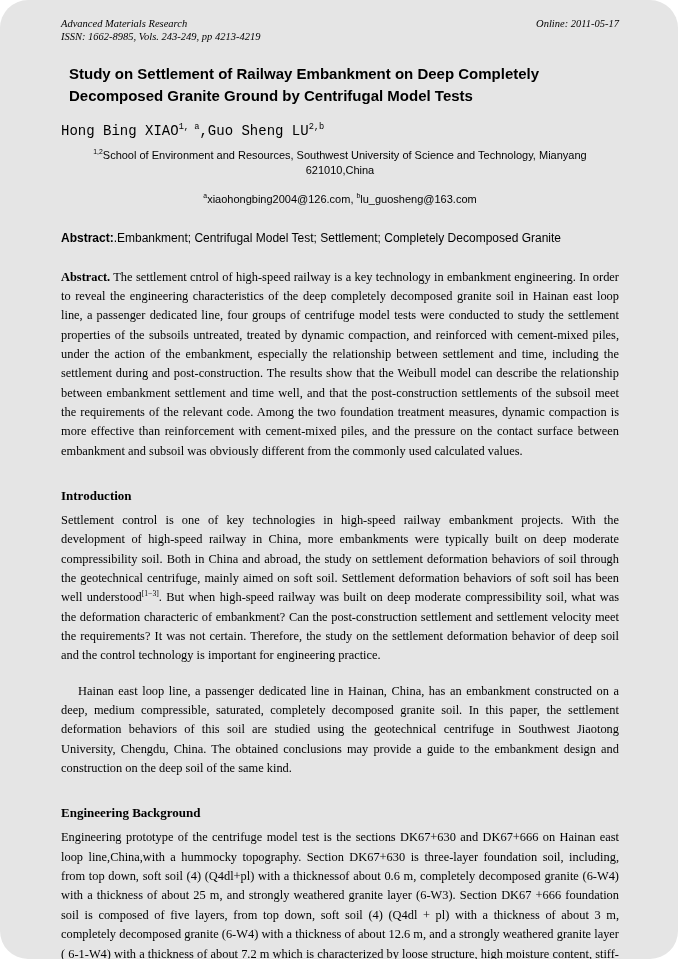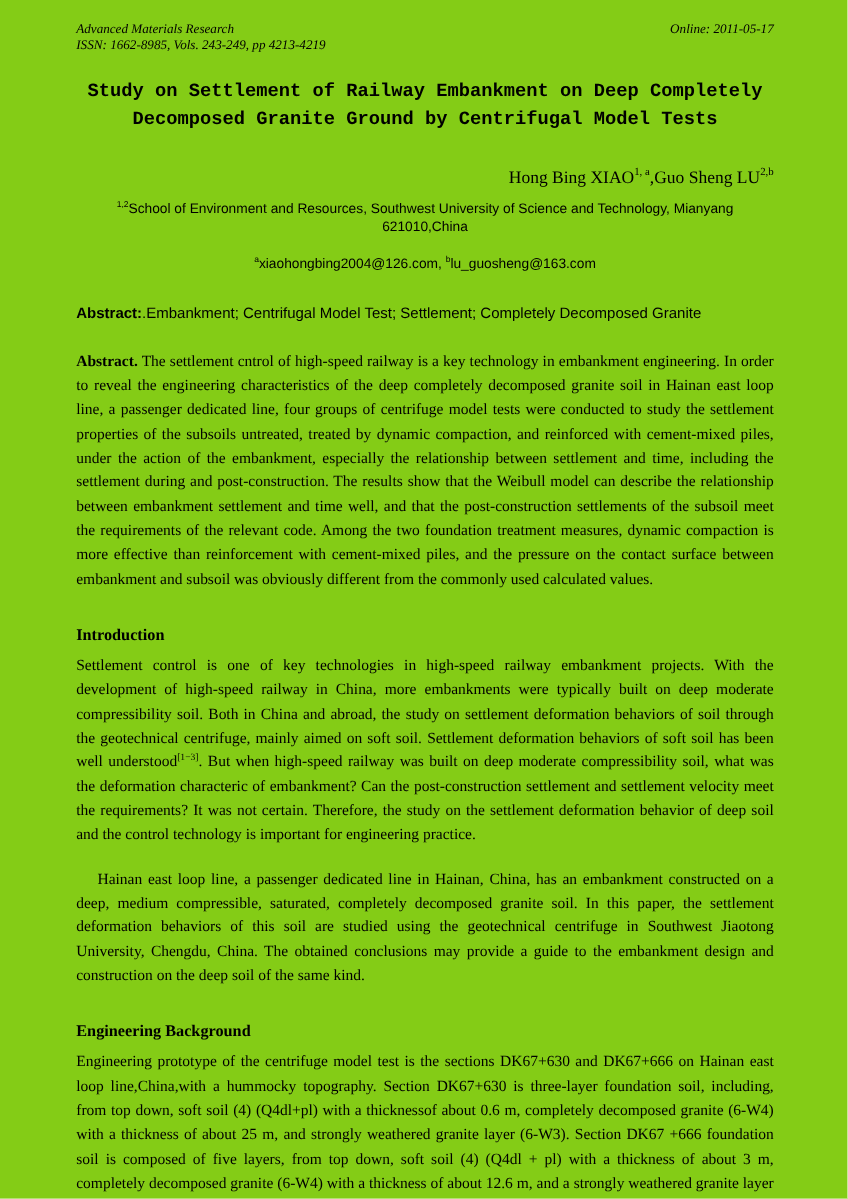--- a/index.html
+++ b/index.html
@@ -1,45 +1,46 @@
 <!DOCTYPE html>
 <html><head>
 <meta charset="utf-8">
 <style>
   html, body { margin: 0; padding: 0; background: #ffffff; }
   .page {
     position: relative;
     width: 678px;
     height: 959px;
     margin: 0 auto;
-    background: #84cc16;
+    background: #e5e5e5;
     color: #000000;
     box-sizing: border-box;
     padding: 17px 59px 0 61px;
     font-family: "Liberation Serif", serif;
     overflow: hidden;
+    border-radius: 28px;
   }
   
   .hdr { font-style: italic; font-size: 10.5px; line-height: 1.25; }
   .hdr-row { display: flex; justify-content: space-between; }
   .hdr-line { display: block; }
   
   .title {
     margin-top: 20px;
-    text-align: center;
-    font-family: Liberation Mono, monospace;
+    text-align: left;
+    font-family: Liberation Sans, sans-serif;
     font-weight: bold;
     font-size: 15px;
     line-height: 1.45;
     padding: 0 8px;
   }
   .authors {
-    margin-top: 28px;
-    text-align: right;
-    font-family: Liberation Serif, serif;
+    margin-top: 16px;
+    text-align: left;
+    font-family: Liberation Mono, monospace;
     font-size: 14px;
   }
   .affil {
     margin-top: 9px;
     text-align: center;
     font-family: "Liberation Sans", sans-serif;
     font-size: 11px;
     line-height: 1.4;
   }
   .emails {

